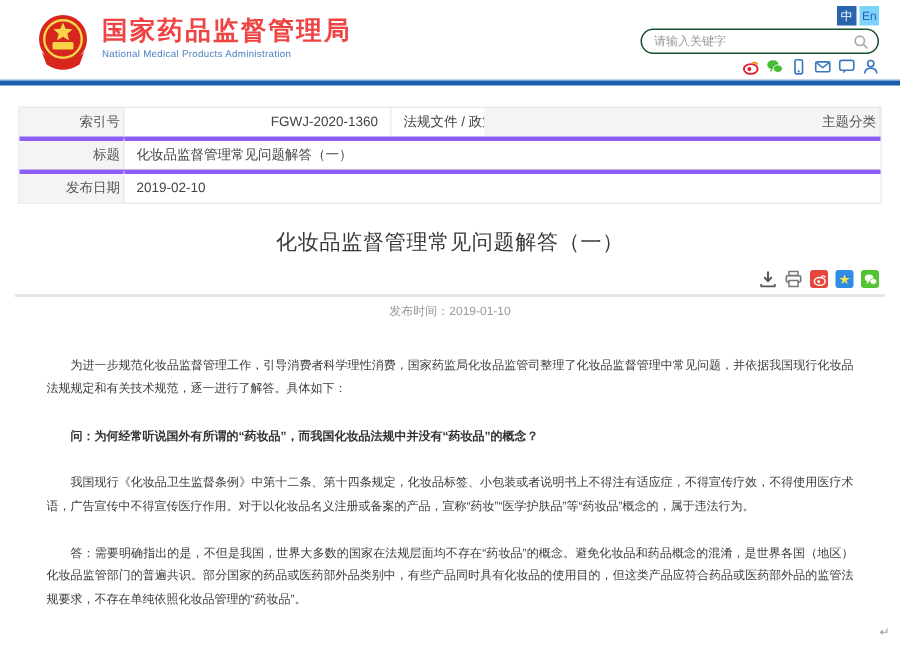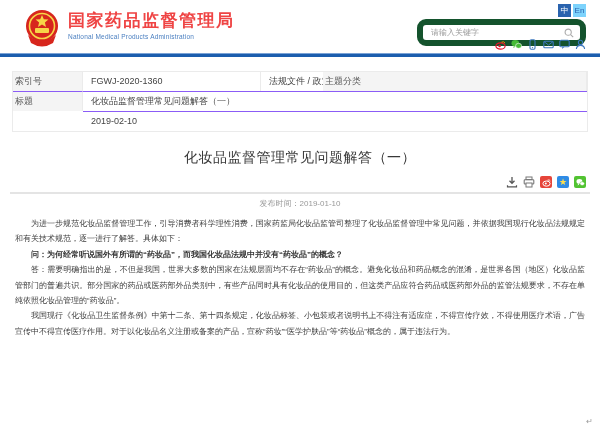--- a/index.html
+++ b/index.html
@@ -15,48 +15,48 @@
     background:linear-gradient(#7ba3d6 25%,#1c5eae 25%);}
   .logo{position:absolute;left:24px;top:7px;width:36px;height:42px;}
   .agency{position:absolute;left:68px;top:11px;cursor:pointer;}
   .agency-cn{font-size:17px;font-weight:bold;color:#ef4444;letter-spacing:1.5px;line-height:20px;}
   .agency-en{font-size:6.5px;color:#4a7fc0;letter-spacing:.2px;margin-top:2px;}
   .lang{position:absolute;right:14px;top:4px;display:flex;gap:2px;}
   .lang span{width:13px;height:13px;font-size:8px;line-height:13px;text-align:center;cursor:pointer;}
   .lang .zh{background:#2a63ae;color:#fff;}
   .lang .en{background:#7dd3fc;color:#2a63ae;}
   .search{position:absolute;right:14px;top:19px;width:145px;height:15px;
-    border:6px solid #14532d;border-radius:9px;display:flex;align-items:center;padding:0 6px;}
+    border:1px solid #14532d;border-radius:9px;display:flex;align-items:center;padding:0 6px;}
   .search input{flex:1;border:none;outline:none;font-size:8px;color:#666;background:transparent;
     font-family:inherit;min-width:0;}
   .search input::placeholder{color:#9a9a9a;}
   .search svg{flex:0 0 auto;}
   .social{position:absolute;right:14px;top:39px;display:flex;gap:5px;align-items:center;}
   .social .sic{width:11px;height:11px;display:inline-flex;cursor:pointer;}
   
   .meta{display:grid;grid-template-columns:70px 178px 62px 1fr;
     margin:14px 12px 0;border:1px solid #ebebeb;font-size:9px;color:#444;}
   .meta .cell{height:19px;line-height:19px;padding:0 8px;overflow:hidden;white-space:nowrap;
-    border-top:1px solid #8b5cf6;}
+    border-top:3px solid #8b5cf6;}
   .meta .r1{border-top:none;}
-  .meta .lab{background:#f4f4f4;text-align:left;color:#555;padding:0 2px;border-right:1px solid #ebebeb;}
+  .meta .lab{background:#f4f4f4;text-align:right;color:#555;padding:0 2px;border-right:1px solid #ebebeb;}
   .meta .span3{grid-column:2 / 5;}
   
   .art-title{margin:17px 0 0;text-align:center;font-size:14px;font-weight:400;color:#383838;letter-spacing:.5px;}
   .actions{height:14px;margin:8px 14px 0;display:flex;justify-content:flex-end;align-items:center;gap:5px;}
   .actions .aic{display:inline-flex;cursor:pointer;}
   .sq{width:12px;height:12px;border-radius:2px;display:inline-flex;align-items:center;justify-content:center;cursor:pointer;}
   .sq-weibo{background:#e6453a;}
   .sq-fav{background:#2e8be6;color:#ffe04d;font-size:9px;line-height:12px;}
   .sq-wechat{background:#52c332;}
   .divider{margin:3px 10px 0;border-bottom:2px solid #e4e4e4;}
   .pub-time{text-align:center;padding:4px 14px 0;font-size:8px;color:#999;}
   
   .body-text{padding:7px 15px 0;font-size:8px;color:#3c3c3c;line-height:15.4px;text-align:justify;}
-  .body-text p{margin:0;text-indent:2em;}
+  .body-text p{margin:16px;text-indent:2em;}
   .body-text p.q{font-weight:bold;color:#333;}
   .pilcrow{position:absolute;right:7px;bottom:8px;font-size:8px;color:#999;}
 </style>
 </head>
 <body>
 
 <div class="header">
   <span class="logo">
     <svg width="36" height="42" viewBox="0 0 36 42">
       <circle cx="18" cy="19" r="16" fill="#d7261d"></circle>
@@ -119,27 +119,28 @@
         <circle cx="5.5" cy="3.4" r="2.1" fill="none" stroke="#3b77bd" stroke-width="1.1"></circle>
         <path d="M1.4 10 Q1.8 6.4 5.5 6.4 Q9.2 6.4 9.6 10" fill="none" stroke="#3b77bd" stroke-width="1.1"></path>
       </svg>
       </span>
   </div>
   <div class="blue-line"></div>
 </div>
 
 <div class="meta">
   <div class="cell lab r1">索引号</div>
-  <div class="cell r1" style="border-right:1px solid #ebebeb;">FGWJ-2020-1360</div>
+  <div class="cell r1" style="border-right:1px solid #ebebeb;text-align:right;">FGWJ-2020-1360</div>
   <div class="cell r1">法规文件 / 政策解读</div>
   <div class="cell lab r1">主题分类</div>
 
   <div class="cell lab">标题</div>
   <div class="cell span3">化妆品监督管理常见问题解答（一）</div>
 
+  <div class="cell lab">发布日期</div>
   <div class="cell span3">2019-02-10</div>
 </div>
 
 <h1 class="art-title">化妆品监督管理常见问题解答（一）</h1>
 
 <div class="actions">
   <span class="aic">
     <svg width="12" height="12" viewBox="0 0 12 12">
       <path d="M6 1 v6 M3.5 4.8 L6 7.4 L8.5 4.8" fill="none" stroke="#555" stroke-width="1.3"></path>
       <path d="M1.5 9.3 v1.6 h9 v-1.6" fill="none" stroke="#555" stroke-width="1.2"></path>
@@ -168,17 +169,17 @@
     </svg>
     </span>
 </div>
 
 <div class="divider"></div>
 <div class="pub-time">发布时间：2019-01-10</div>
 
 <div class="body-text">
   <p>为进一步规范化妆品监督管理工作，引导消费者科学理性消费，国家药监局化妆品监管司整理了化妆品监督管理中常见问题，并依据我国现行化妆品法规规定和有关技术规范，逐一进行了解答。具体如下：</p>
   <p class="q">问：为何经常听说国外有所谓的“药妆品”，而我国化妆品法规中并没有“药妆品”的概念？</p>
+  <p>我国现行《化妆品卫生监督条例》中第十二条、第十四条规定，化妆品标签、小包装或者说明书上不得注有适应症，不得宣传疗效，不得使用医疗术语，广告宣传中不得宣传医疗作用。对于以化妆品名义注册或备案的产品，宣称“药妆”“医学护肤品”等“药妆品”概念的，属于违法行为。</p>
   <p>答：需要明确指出的是，不但是我国，世界大多数的国家在法规层面均不存在“药妆品”的概念。避免化妆品和药品概念的混淆，是世界各国（地区）化妆品监管部门的普遍共识。部分国家的药品或医药部外品类别中，有些产品同时具有化妆品的使用目的，但这类产品应符合药品或医药部外品的监管法规要求，不存在单纯依照化妆品管理的“药妆品”。</p>
-  <p>我国现行《化妆品卫生监督条例》中第十二条、第十四条规定，化妆品标签、小包装或者说明书上不得注有适应症，不得宣传疗效，不得使用医疗术语，广告宣传中不得宣传医疗作用。对于以化妆品名义注册或备案的产品，宣称“药妆”“医学护肤品”等“药妆品”概念的，属于违法行为。</p>
 </div>
 
 <span class="pilcrow">↵</span>
 
 </body></html>

